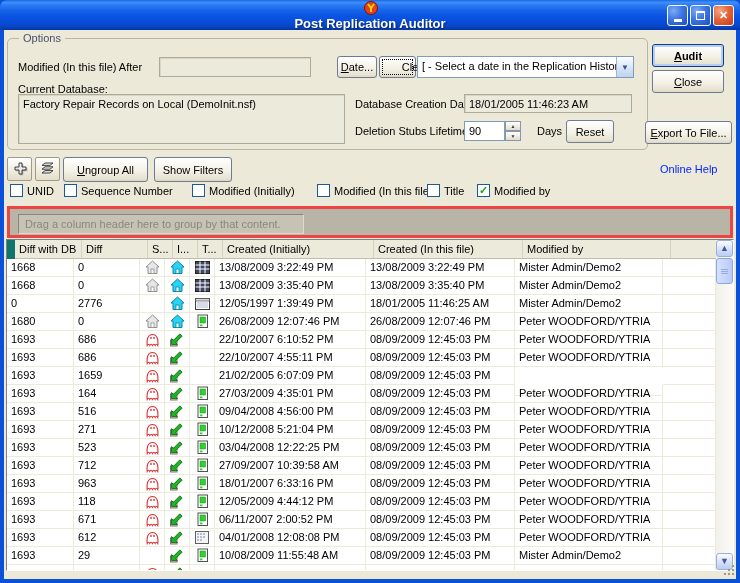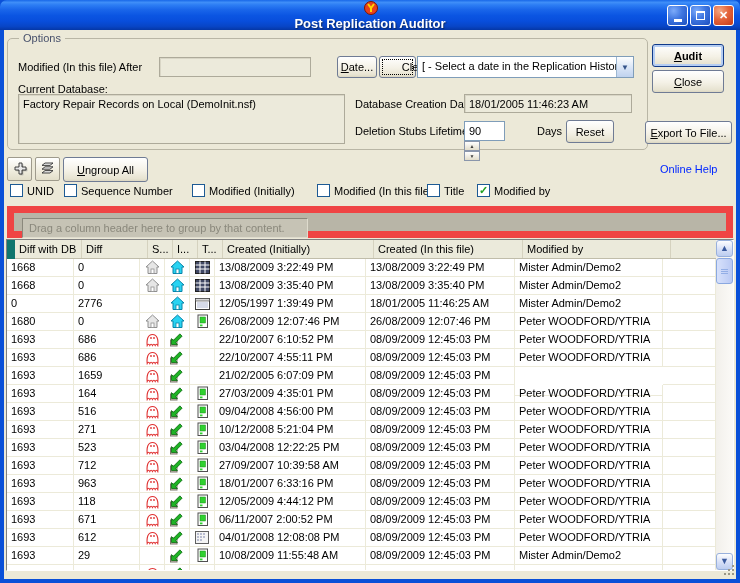--- a/index.html
+++ b/index.html
@@ -99,21 +99,21 @@
   .cb-row{ position:absolute; left:0; top:154px; width:732px; height:16px; }
   .cb-item{ position:absolute; display:flex; align-items:center; gap:4px; white-space:nowrap; }
   .cb-box{
     width:13px; height:13px; background:#fff; border:1px solid #1d5a94;
     display:flex; align-items:center; justify-content:center;
     font-size:11px; font-weight:bold; color:#21a121; line-height:11px;
   }
   
   .groupband{
     position:absolute; left:3px; top:176px; width:726px; height:32px;
-    background:#b8b5a7; border:7px solid #ef4444;
+    background:#b8b5a7; border:3px solid #ef4444;
   }
   .groupband .hint{
     position:absolute; left:8px; top:5px; width:286px; height:20px;
     background:#c6c3b5; color:#8a887c;
     border-top:1px solid #8a887c; border-left:1px solid #8a887c;
     border-bottom:1px solid #dedbcd; border-right:1px solid #dedbcd;
     line-height:18px; padding-left:6px; white-space:nowrap; overflow:hidden;
   }
   
   .grid{
@@ -197,21 +197,21 @@
       <span class="combo-arrow">▼</span>
     </div>
 
     <span class="lbl" style="left:14px;top:53px;">Current Database:</span>
     <div class="sunken txt-in" style="position:absolute;left:14px;top:64px;width:327px;height:50px;">Factory Repair Records on Local (DemoInit.nsf)</div>
 
     <span class="lbl" style="left:351px;top:68px;">Database Creation Date:</span>
     <div class="sunken txt-in" style="position:absolute;left:460px;top:64px;width:168px;height:19px;">18/01/2005 11:46:23 AM</div>
 
     <span class="lbl" style="left:351px;top:95px;">Deletion Stubs Lifetime:</span>
-    <div class="spin-wrap" style="left:460px;top:91px;flex-direction:column;">
+    <div class="spin-wrap" style="left:460px;top:91px;">
       <input class="spin-input" value="90" style="">
       <div class="spin-btns">
         <div class="spin-btn">▲</div>
         <div class="spin-btn">▼</div>
       </div>
     </div>
     <span class="lbl" style="left:533px;top:95px;">Days</span>
     <button class="xpbtn" style="left:562px;top:90px;width:48px;height:23px;">Reset</button>
 
     <button class="xpbtn default" style="left:648px;top:14px;width:72px;height:23px;"><u>A</u>udit</button>
@@ -232,20 +232,21 @@
         <svg width="16" height="16" viewBox="0 0 16 16">
           <g fill="#e8e8e8" stroke="#303030" stroke-width="0.9">
             <path d="M5 3 h8 l-3 2.4 H2 Z"></path>
             <path d="M5 6.8 h8 l-3 2.4 H2 Z"></path>
             <path d="M5 10.6 h8 l-3 2.4 H2 Z"></path>
           </g>
         </svg>
       </span>
     </div>
     <button class="xpbtn" style="left:59px;top:127px;width:85px;height:25px;"><u>U</u>ngroup All</button>
+    <button class="xpbtn" style="left:150px;top:127px;width:78px;height:25px;">Show Filters</button>
 
     <div class="cb-row" id="cb-row">
         <label class="cb-item" style="left: 6px;">
           <span class="cb-box"></span>
           <span>UNID</span>
         </label>
         <label class="cb-item" style="left: 60px;">
           <span class="cb-box"></span>
           <span>Sequence Number</span>
         </label>

